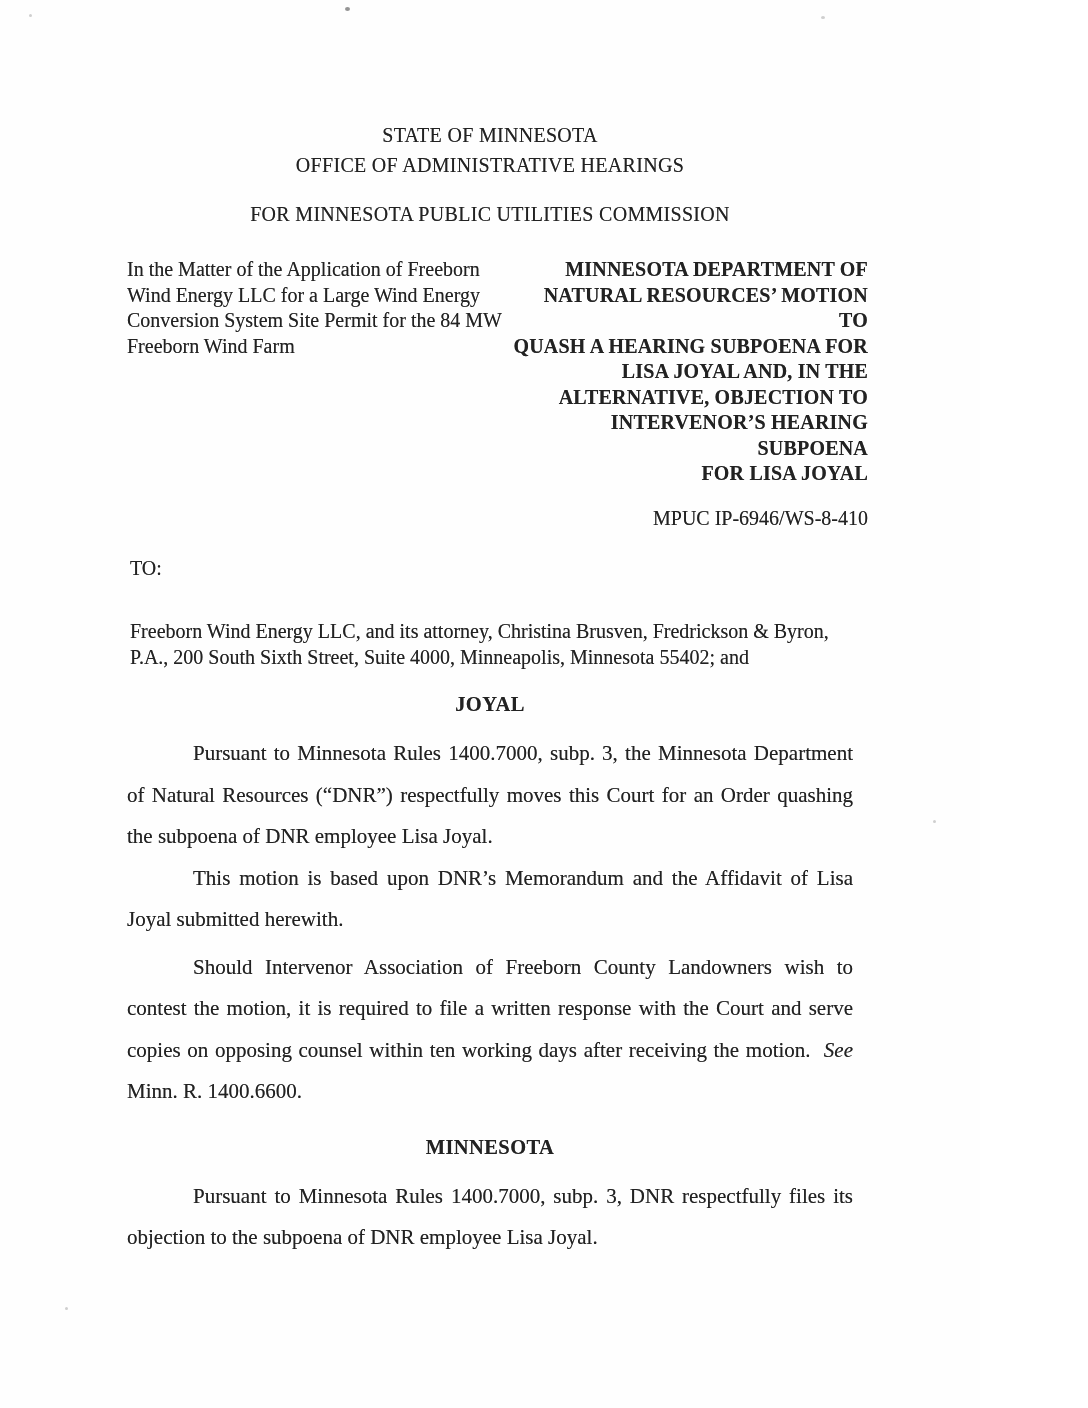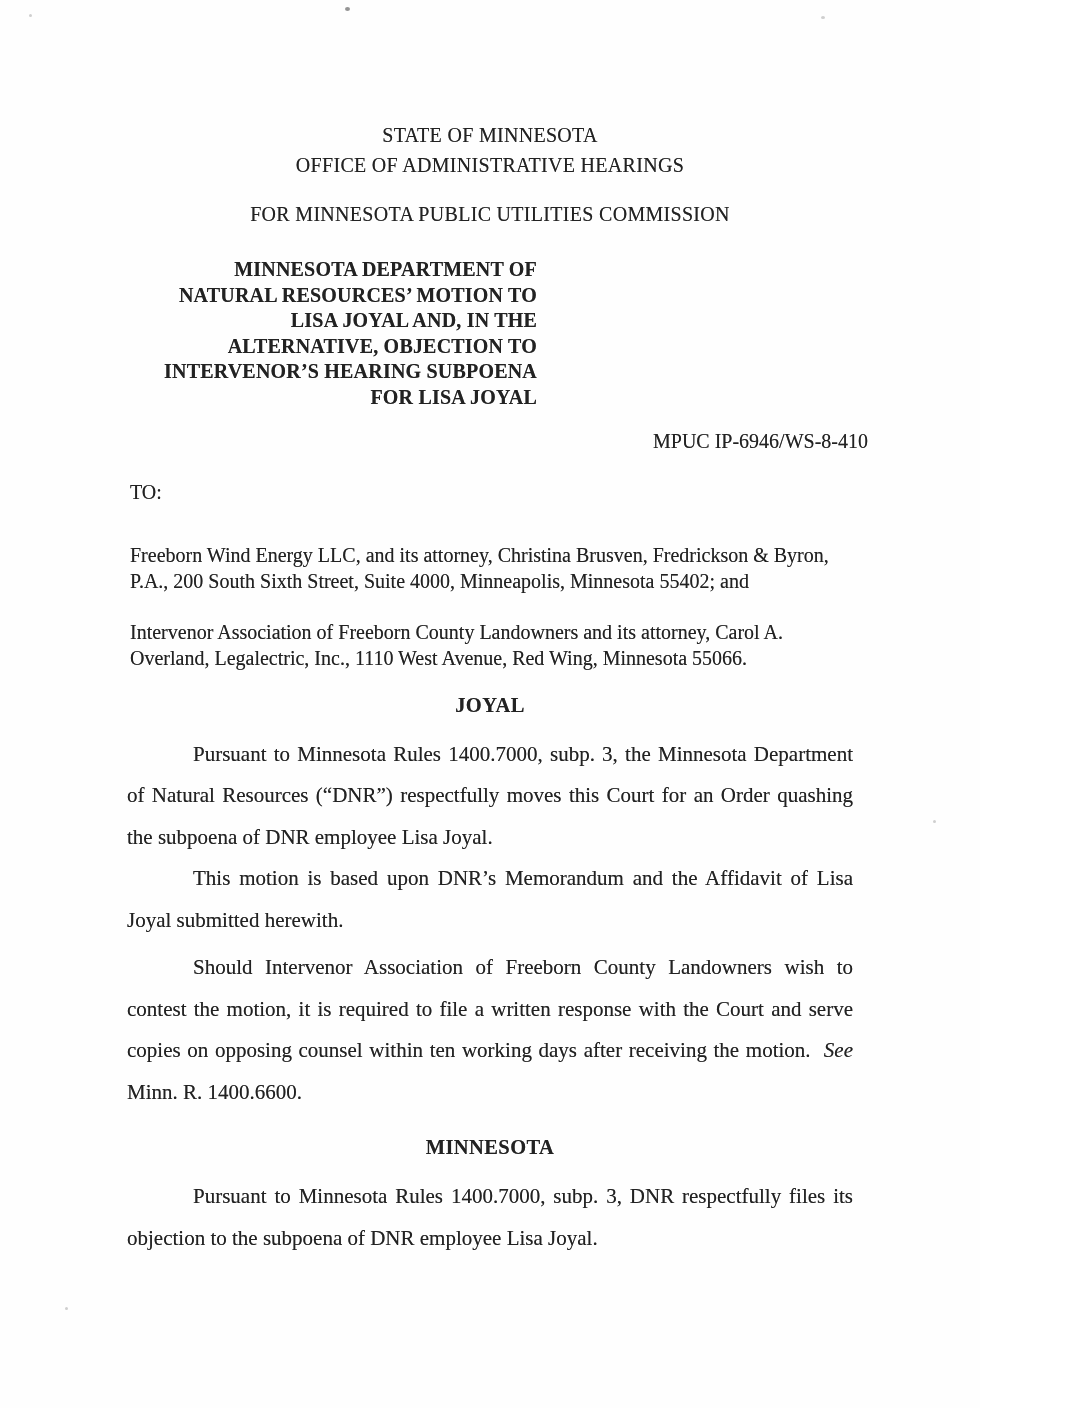--- a/index.html
+++ b/index.html
@@ -117,39 +117,45 @@
   <div class="speck faint" style="top:820px; left:933px; width:3px; height:3px;"></div>
   <div class="speck faint" style="top:1307px; left:65px; width:3px; height:3px;"></div>
 
   <div class="court-header">
     <div>STATE OF MINNESOTA</div>
     <div>OFFICE OF ADMINISTRATIVE HEARINGS</div>
     <div class="for-line">FOR MINNESOTA PUBLIC UTILITIES COMMISSION</div>
   </div>
 
   <div class="caption-row">
+    <div class="matter-block">
+      <div>In the Matter of the Application of Freeborn</div>
+      <div>Wind Energy LLC for a Large Wind Energy</div>
+      <div>Conversion System Site Permit for the 84 MW</div>
+      <div>Freeborn Wind Farm</div>
+    </div>
     <div class="title-block">
       <div>MINNESOTA DEPARTMENT OF</div>
       <div>NATURAL RESOURCES’ MOTION TO</div>
+      <div>QUASH A HEARING SUBPOENA FOR</div>
       <div>LISA JOYAL AND, IN THE</div>
       <div>ALTERNATIVE, OBJECTION TO</div>
       <div>INTERVENOR’S HEARING SUBPOENA</div>
       <div>FOR LISA JOYAL</div>
     </div>
   </div>
 
   <div class="docket-block">
     <div>MPUC IP-6946/WS-8-410</div>
   </div>
 
   <div class="service-block">
     <div class="to-label">TO:</div>
     <div class="recipients">
       <p>Freeborn Wind Energy LLC, and its attorney, Christina Brusven, Fredrickson &amp; Byron, P.A., 200 South Sixth Street, Suite 4000, Minneapolis, Minnesota 55402; and</p>
-      <p>Intervenor Association of Freeborn County Landowners and its attorney, Carol A. Overland, Legalectric, Inc., 1110 West Avenue, Red Wing, Minnesota 55066.</p>
     </div>
   </div>
 
   <h2 class="section-heading">JOYAL</h2>
   <div class="body-copy">
     <p class="body-para first-after-heading">Pursuant to Minnesota Rules 1400.7000, subp. 3, the Minnesota Department of Natural Resources (“DNR”) respectfully moves this Court for an Order quashing the subpoena of DNR employee Lisa Joyal.</p>
     <p class="body-para">This motion is based upon DNR’s Memorandum and the Affidavit of Lisa Joyal submitted herewith.</p>
     <p class="body-para p3"><span>Should Intervenor Association of Freeborn County Landowners wish to contest the motion, it is required to file a written response with the Court and serve copies on opposing counsel within ten working days after receiving the motion.&nbsp; </span><span class="cite-italic">See</span><span> Minn. R. 1400.6600.</span></p>
   </div>
 

